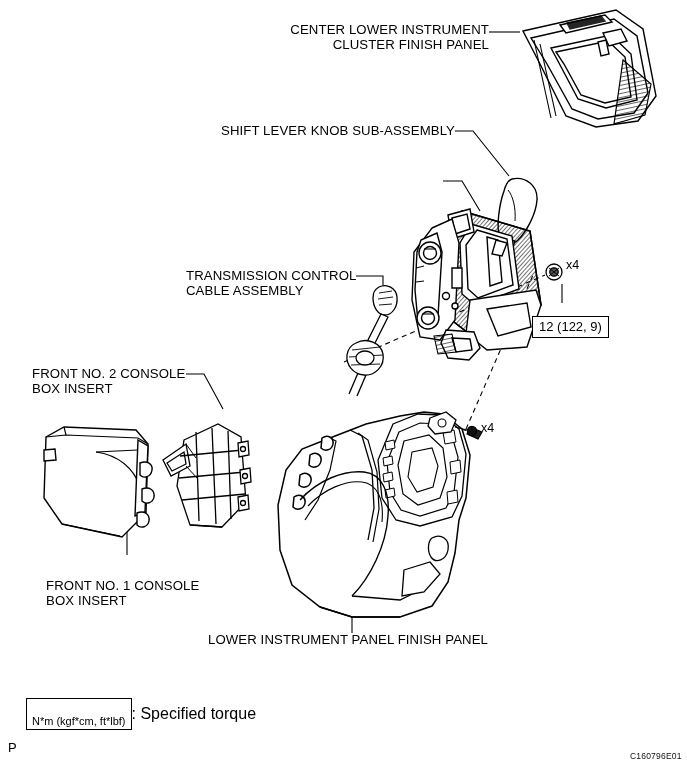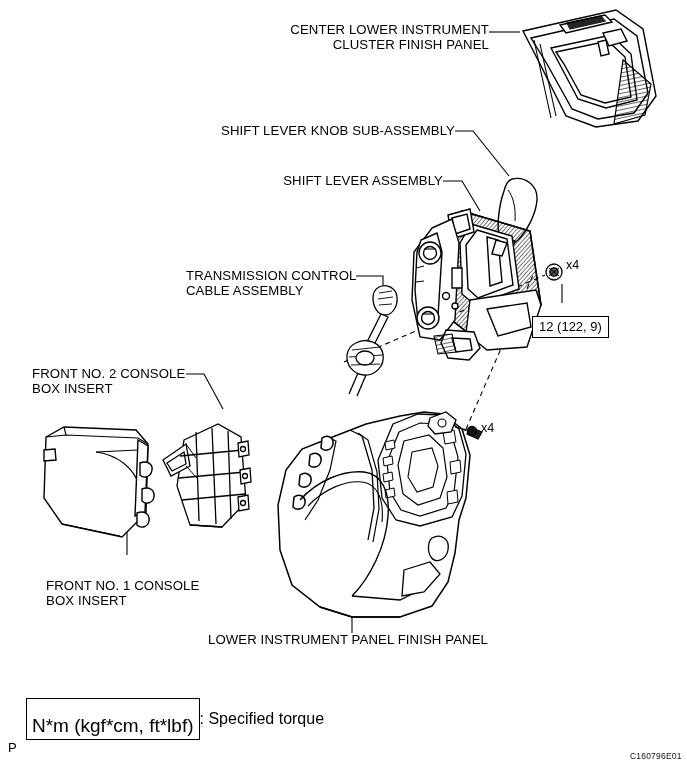--- a/index.html
+++ b/index.html
@@ -50,21 +50,21 @@
     left: 26px;
     top: 698px;
     display: flex;
     align-items: center;
     font-size: 13.2px;
   }
   .legend-box {
     border: 1.3px solid #000;
     padding: 16px 5px 2px 5px;
     white-space: nowrap;
-    font-size: 19px;
+    font-size: 11px;
   }
   .legend-text {
     white-space: nowrap;
     font-size: 16px;
   }
   .corner-mark {
     position: absolute;
     font-size: 13px;
   }
   .fig-id {
@@ -304,21 +304,20 @@
       <path d="M455 427 L467 430" stroke-width="1.1" fill="none"></path>
     </g>
 
   </svg>
 
   <div class="lbl lbl-r" style="left:234px; top:22px; width:255px;">CENTER LOWER INSTRUMENT
 CLUSTER FINISH PANEL</div>
 
   <div class="lbl lbl-r" style="left:165px; top:123px; width:290px;">SHIFT LEVER KNOB SUB-ASSEMBLY</div>
 
-  <div class="lbl lbl-r" style="left:183px; top:173px; width:260px;">SHIFT LEVER ASSEMBLY</div>
 
   <div class="lbl" style="left:186px; top:268px; width:200px;">TRANSMISSION CONTROL
 CABLE ASSEMBLY</div>
 
   <div class="lbl" style="left:32px; top:366px; width:200px;">FRONT NO. 2 CONSOLE
 BOX INSERT</div>
 
   <div class="lbl" style="left:46px; top:578px; width:200px;">FRONT NO. 1 CONSOLE
 BOX INSERT</div>
 

